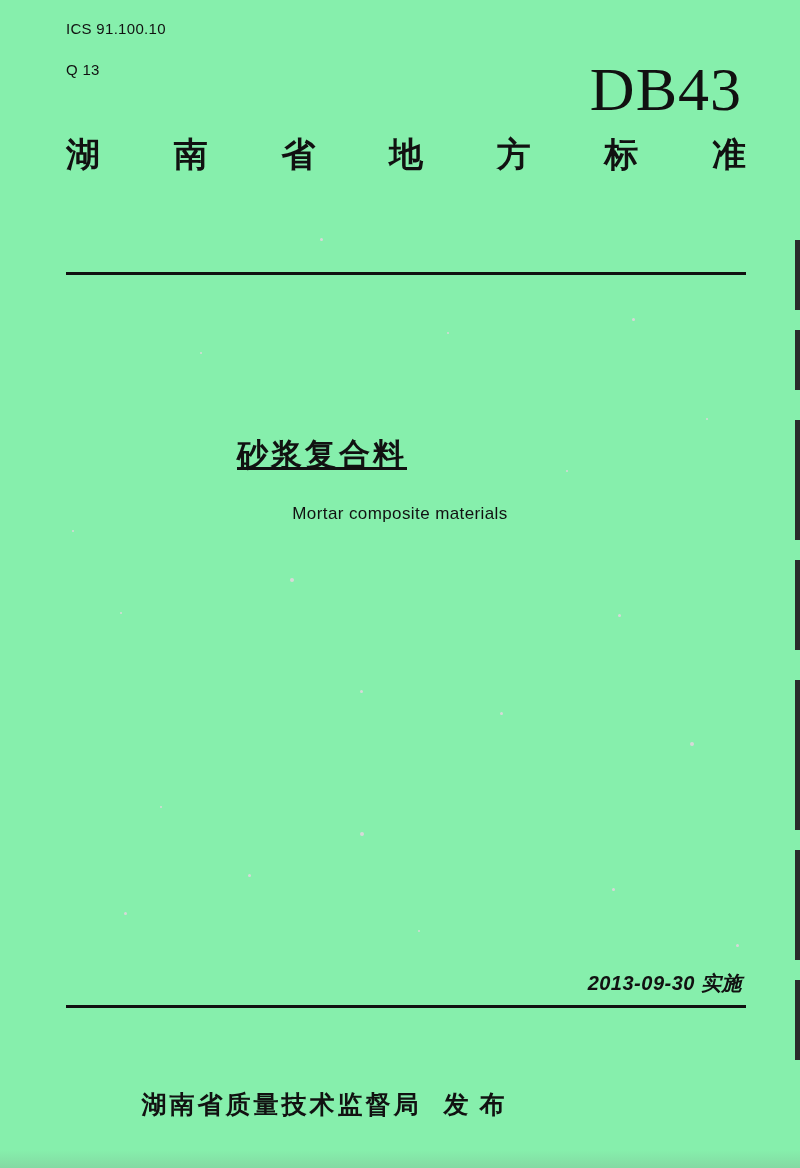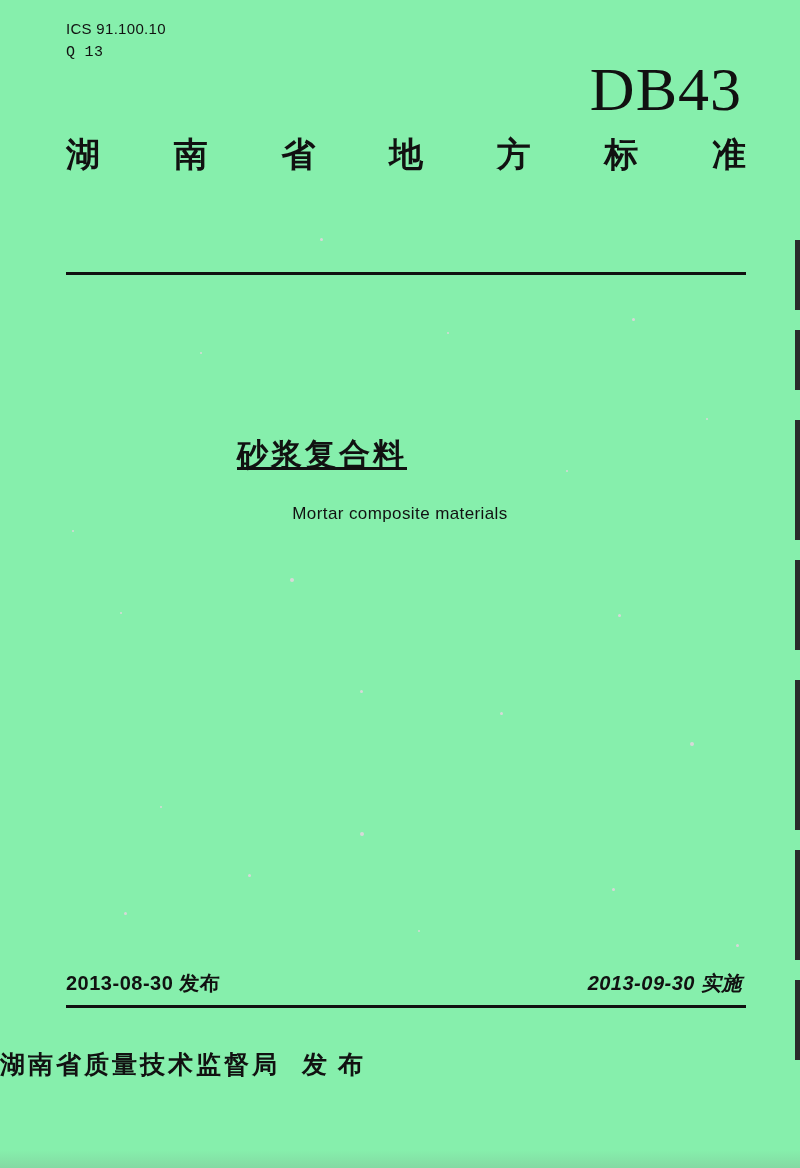--- a/index.html
+++ b/index.html
@@ -26,22 +26,21 @@
 
   .ics-block {
     position: absolute;
     left: 66px;
     top: 18px;
     font-size: 15px;
     line-height: 22px;
     letter-spacing: 0.3px;
   }
   .ics-line2 {
-    margin-top: 2px;
-    font-family: Liberation Mono, monospace;
+    margin-top: 19px;
   }
 
   .db43 {
     position: absolute;
     right: 58px;
     top: 58px;
     font-family: "Liberation Serif", serif;
     font-weight: normal;
     font-size: 62px;
     letter-spacing: 1px;
@@ -125,23 +124,23 @@
     top: 970px;
     font-weight: bold;
     font-size: 20px;
     letter-spacing: 0.5px;
     font-style: italic;
   }
 
   .publisher {
     position: absolute;
     left: 0;
-    top: 1048px;
+    top: 1088px;
     width: 648px;
-    text-align: left;
+    text-align: center;
     font-weight: bold;
     font-size: 25px;
     letter-spacing: 2px;
   }
   .publisher .pub-name { letter-spacing: 3px; }
   .publisher .pub-verb { margin-left: 22px; letter-spacing: 2px; }
 
   
   .edge-mark {
     position: absolute;
@@ -179,21 +178,20 @@
     <span>标</span>
     <span>准</span>
   </div>
 
 
   <div class="rule-top"></div>
 
   <div class="title-cn">砂浆复合料</div>
   <div class="title-en">Mortar composite materials</div>
 
-  <div class="date-issue">2013-08-30 发布</div>
   <div class="date-effective">2013-09-30 实施</div>
 
   <div class="rule-bottom"></div>
 
   <div class="publisher">
     <span class="pub-name">湖南省质量技术监督局</span><span class="pub-verb">发 布</span>
   </div>
 
   <div class="edge-mark" style="top:240px;height:70px;"></div>
   <div class="edge-mark" style="top:330px;height:60px;"></div>

